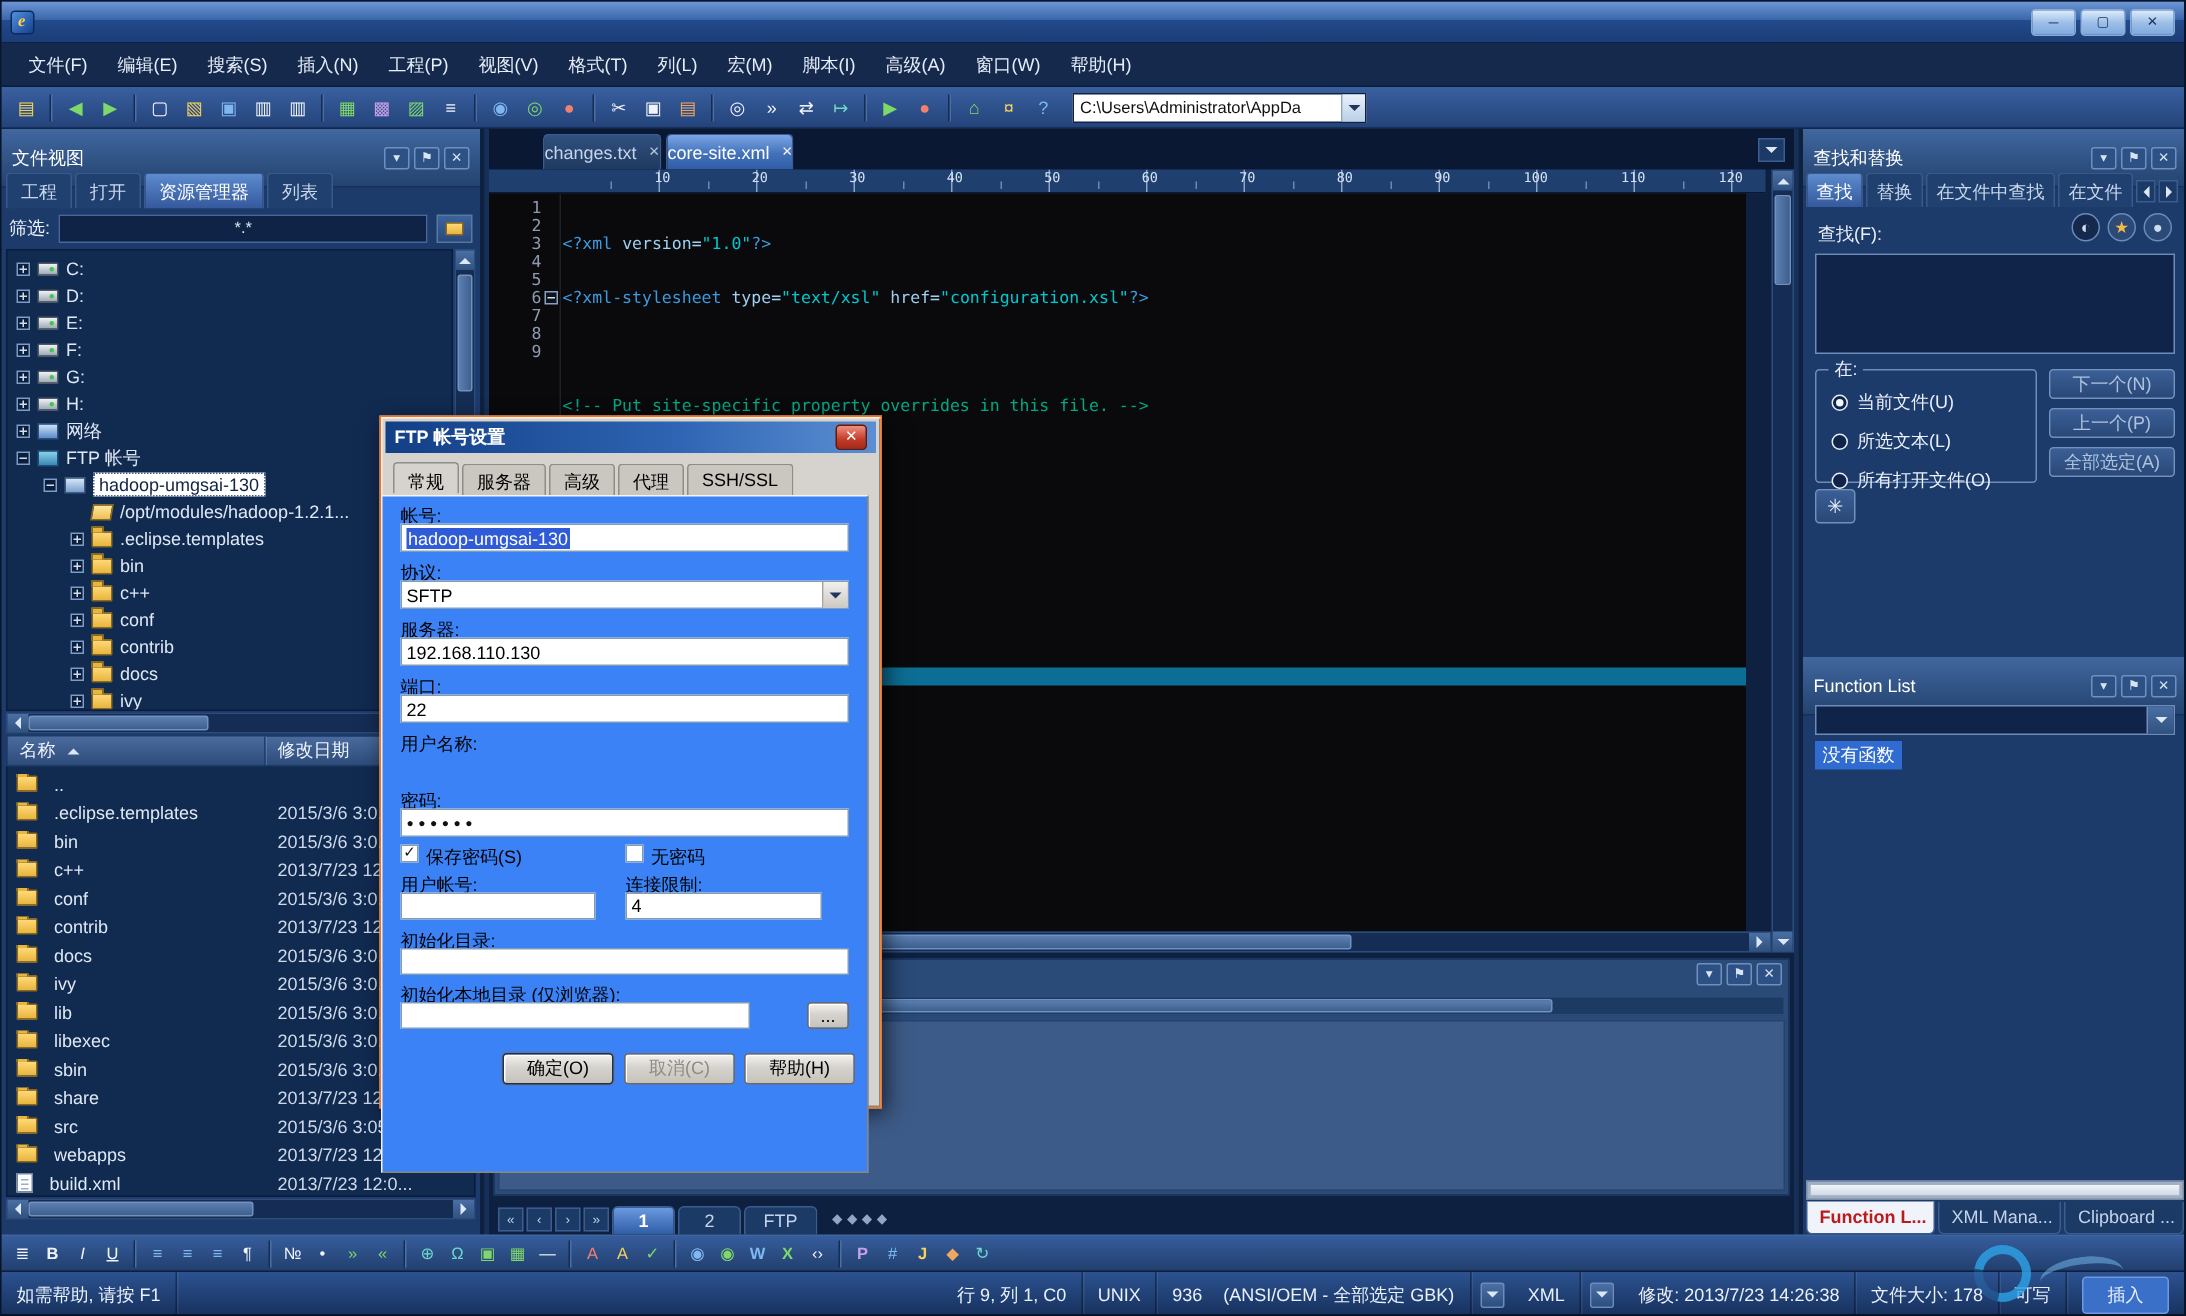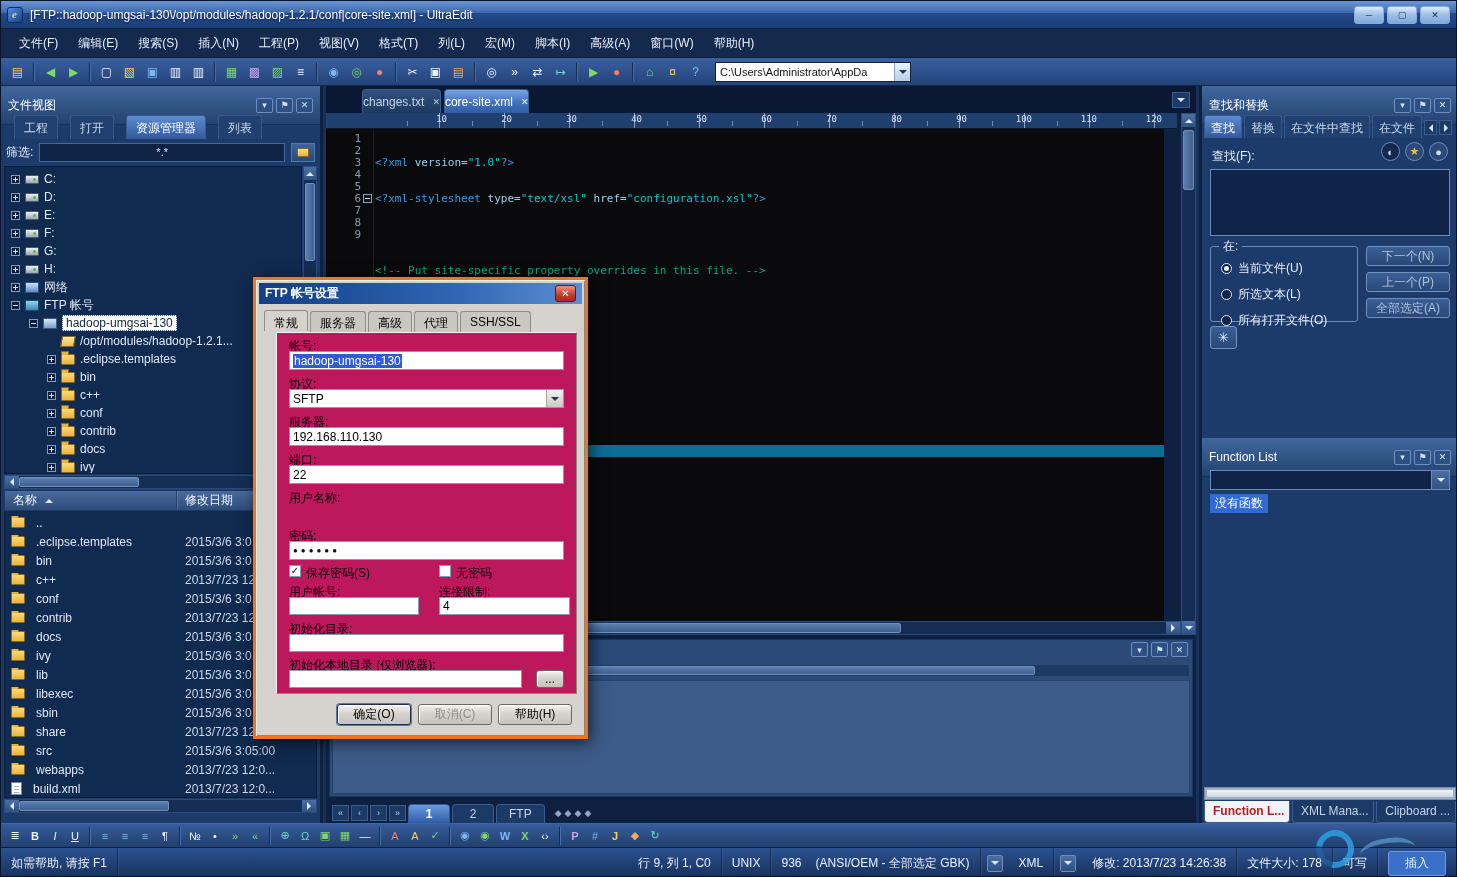--- a/index.html
+++ b/index.html
@@ -42,21 +42,21 @@
 
   
   .phead{position:absolute;left:0;top:0;right:0;height:39px;display:flex;align-items:center;padding:0 7px;color:#fff;
     background:linear-gradient(#40679f,#24436f);border-bottom:1px solid #16305a}
   .phbtns{margin-left:auto;display:flex;gap:3px}
   .phb{width:17px;height:15px;background:#2e5185;border:1px solid #6e8fc0;color:#d8e4f4;font-size:9px;
     display:flex;align-items:center;justify-content:center;border-radius:2px}
 
   
   .lpanel{position:absolute;left:0;top:85px;width:322px;height:737px;background:#1d3b6a;border-right:3px solid #0e2240}
-  .fvtabs{position:absolute;top:26px;left:13px;right:3px;height:27px;display:flex;gap:12px;padding-top:3px}
+  .fvtabs{position:absolute;top:26px;left:3px;right:3px;height:27px;display:flex;gap:2px;padding-top:3px}
   .fvtab{padding:4px 9px 3px;background:#20406f;border:1px solid #39598c;border-bottom:none;color:#c9d8ec;border-radius:3px 3px 0 0;white-space:nowrap}
   .fvtab.active{background:linear-gradient(#5c8bce,#34599c);color:#fff}
   .filterrow{position:absolute;top:55px;left:5px;right:5px;height:22px;display:flex;align-items:center;gap:6px}
   .filter-input{flex:1;height:19px;background:#0e2345;border:1px solid #44679c;color:#dbe6f4;font-size:11px;
     display:flex;align-items:center;justify-content:center}
   .filter-btn{width:24px;height:19px;background:linear-gradient(#3c639c,#28497c);border:1px solid #56799c;
     display:flex;align-items:center;justify-content:center;flex:0 0 24px}
   .mini-folder{width:12px;height:9px;background:linear-gradient(#ffd977,#e8b53e);border:1px solid #8a6a20;border-radius:1px}
 
   .tree{position:absolute;top:80px;left:3px;right:18px;height:308px;background:#112a50;border:1px solid #0a1d3c;overflow:hidden;padding-top:3px}
@@ -182,29 +182,29 @@
     background:linear-gradient(#2c5290,#16305c);border-top:1px solid #0d2042}
   .sseg{padding:0 10px;height:100%;display:flex;align-items:center;border-right:1px solid rgba(8,20,40,.55);
     box-shadow:1px 0 0 rgba(255,255,255,.08);white-space:nowrap}
   .sspacer{flex:1}
   .sarrow{width:16px;height:17px;background:linear-gradient(#4a6fa4,#2c4f80);border:1px solid #6d8cba;border-radius:2px;
     margin:0 6px;display:flex;align-items:center;justify-content:center}
   .insert-seg{background:#3b70c8;border:1px solid #6d9ae0;border-radius:3px;margin:0 10px;padding:3px 16px;white-space:nowrap}
 
   
   .dialog{position:absolute;left:252px;top:276px;width:335px;height:462px;background:#d6d3ce;color:#000;z-index:50;
-    border:3px solid #f97316;box-shadow:3px 4px 14px rgba(0,0,0,.6),inset 1px 1px 0 #f4f3ef,inset -1px -1px 0 #8a877f}
+    border:1px solid #f97316;box-shadow:3px 4px 14px rgba(0,0,0,.6),inset 1px 1px 0 #f4f3ef,inset -1px -1px 0 #8a877f}
   .dlg-title{position:absolute;top:3px;left:3px;right:3px;height:21px;display:flex;align-items:center;padding:0 6px;color:#fff;font-weight:bold;
     background:linear-gradient(90deg,#123f86,#2f65b4 60%,#5b8ed2)}
   .dlg-close{margin-left:auto;width:21px;height:17px;background:linear-gradient(#f09080,#c23a28 60%,#a52a1a);
     border:1px solid #6e1405;border-radius:3px;color:#fff;font-size:10px;font-weight:bold;display:flex;align-items:center;justify-content:center}
   .dlg-tabs{position:absolute;top:31px;left:8px;height:21px;display:flex}
   .dtab{padding:3px 9px;background:#cac7c1;border:1px solid #8f8d86;border-bottom:none;border-radius:3px 3px 0 0;margin-right:2px;white-space:nowrap}
   .dtab.active{background:#d6d3ce;position:relative;top:-1px;padding-top:4px;z-index:2}
-  .dlg-page{position:absolute;top:52px;left:20px;right:8px;height:362px;background:#be185d;
+  .dlg-page{position:absolute;top:52px;left:0;right:8px;height:452px;background:#3b82f6;
     border:1px solid;border-color:#f5f4f0 #8a877f #8a877f #f5f4f0}
   .dlabel{position:absolute;color:#000;white-space:nowrap}
   .dtxt{position:absolute;background:#fff;border:1px solid #7f9db9;padding:2px 3px;display:flex;align-items:center;overflow:hidden;white-space:nowrap}
   .sel-text{background:#2f5bd8;color:#fff;padding:0 1px}
   .pwd{font-size:8px;letter-spacing:3px;color:#111}
   .dcombo{position:absolute;background:#fff;border:1px solid #7f9db9;display:flex;align-items:center;padding-left:3px}
   .dc-btn{margin-left:auto;width:17px;height:100%;background:linear-gradient(#f2f1ee,#cdc9c2);border-left:1px solid #a8a49c;
     display:flex;align-items:center;justify-content:center;flex:0 0 17px}
   .dchk{width:12px;height:12px;background:#fff;border:1px solid #7f9db9;display:inline-flex;align-items:center;justify-content:center;margin-right:5px;flex:0 0 12px}
   .dchk.on::after{content:"✓";font-size:10px;font-weight:bold;color:#111;margin-top:-1px}
@@ -220,21 +220,20 @@
     border-radius:50%;transform:rotate(-35deg)}
   .wm-ring2{position:absolute;left:50px;top:12px;width:56px;height:26px;border-top:5px solid rgba(130,205,255,.55);border-radius:50%;transform:rotate(-8deg)}
 </style>
 </head>
 <body>
 
 <div class="app">
 
   <div class="titlebar">
     <span class="app-icon"></span>
-    <span class="title-text">[FTP::hadoop-umgsai-130\/opt/modules/hadoop-1.2.1/conf|core-site.xml] - UltraEdit</span>
     <span class="win-btns">
       <span class="win-btn">─</span>
       <span class="win-btn">▢</span>
       <span class="win-btn">✕</span>
     </span>
   </div>
 
   <div class="menubar">
     <span class="menu-item">文件(F)</span>
     <span class="menu-item">编辑(E)</span>

